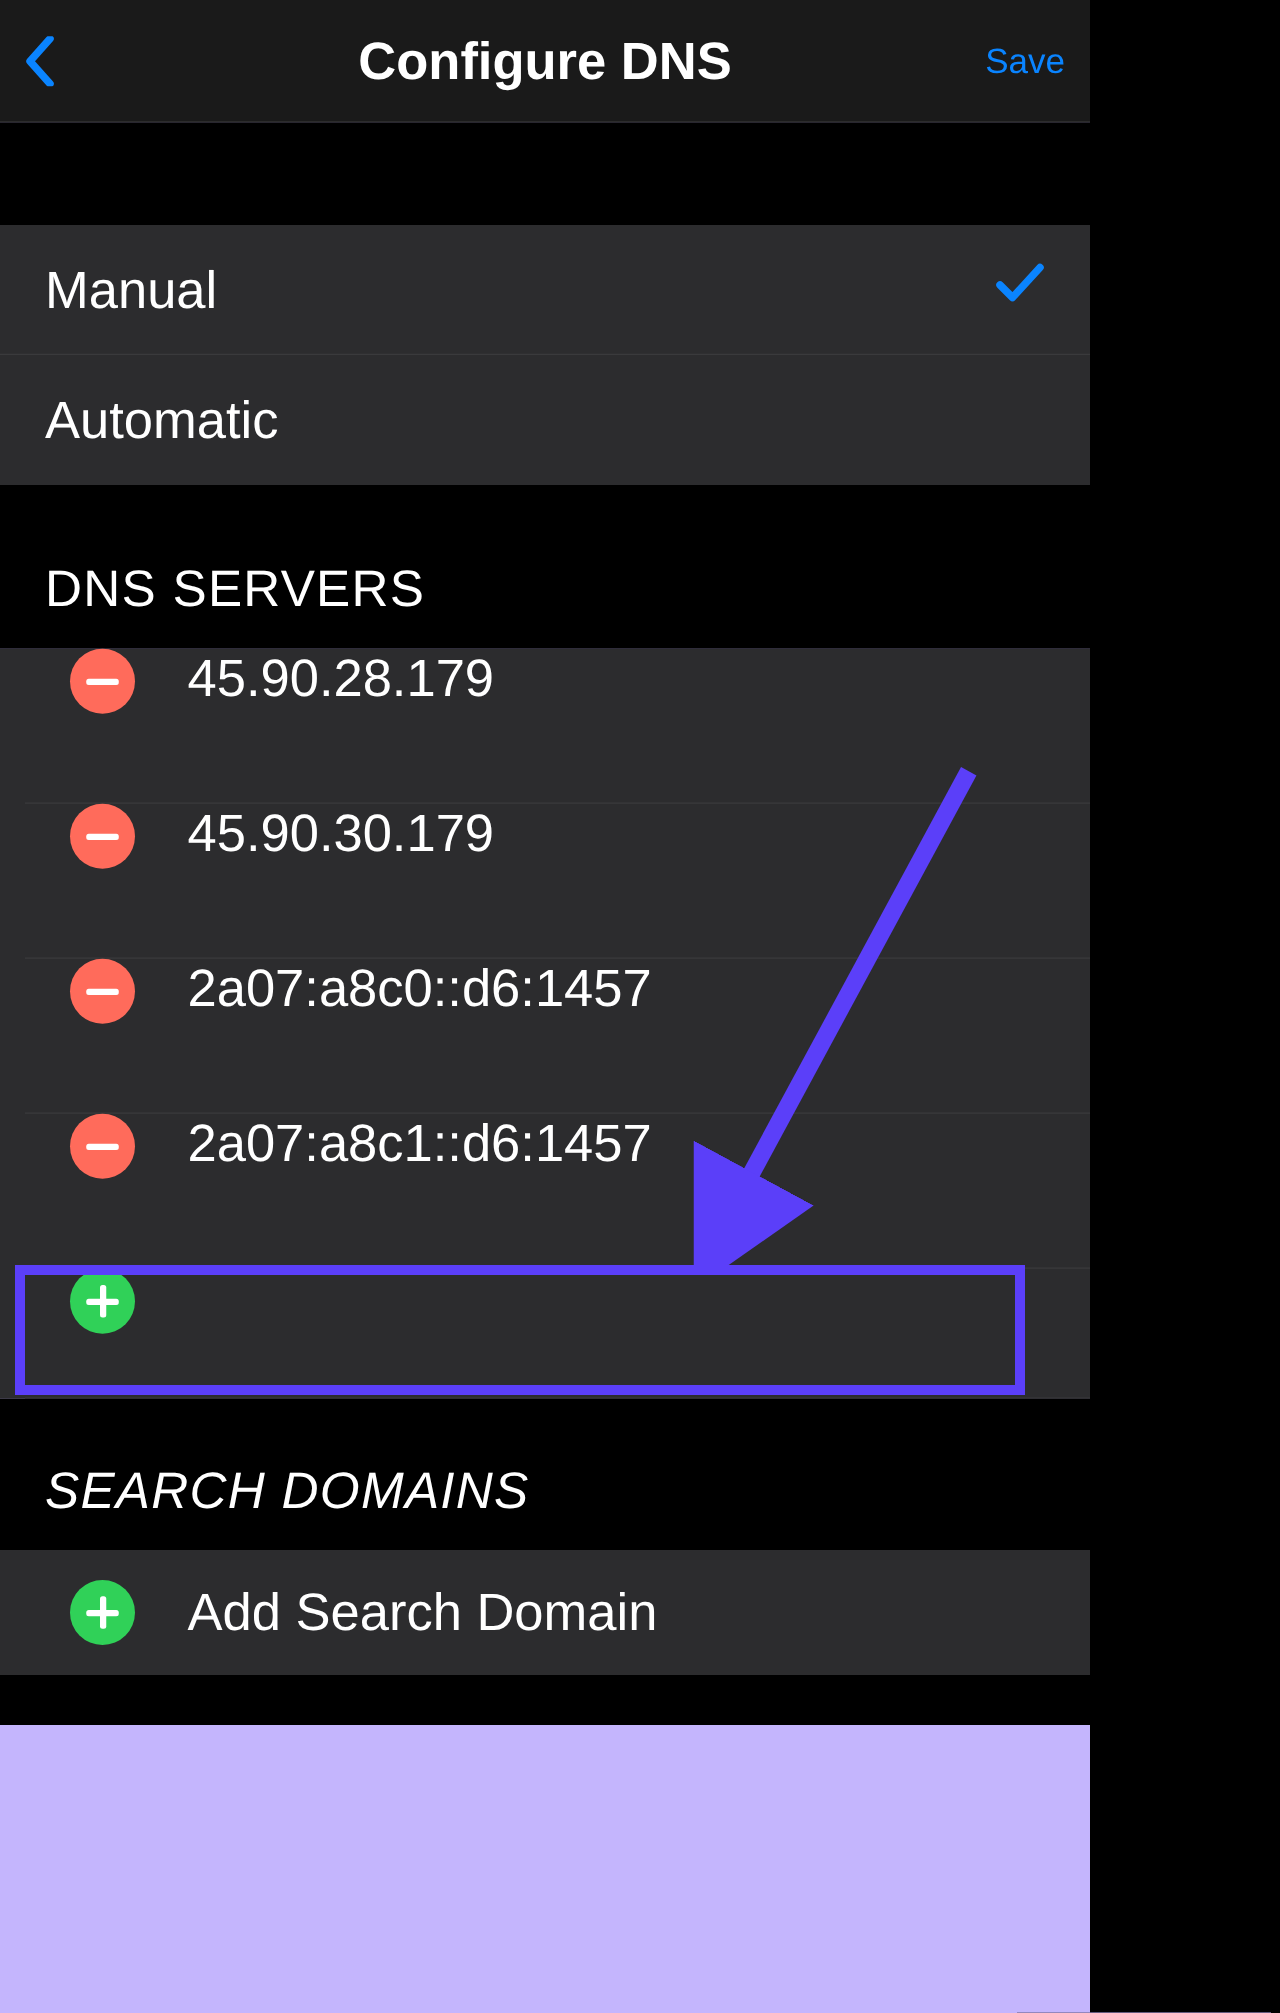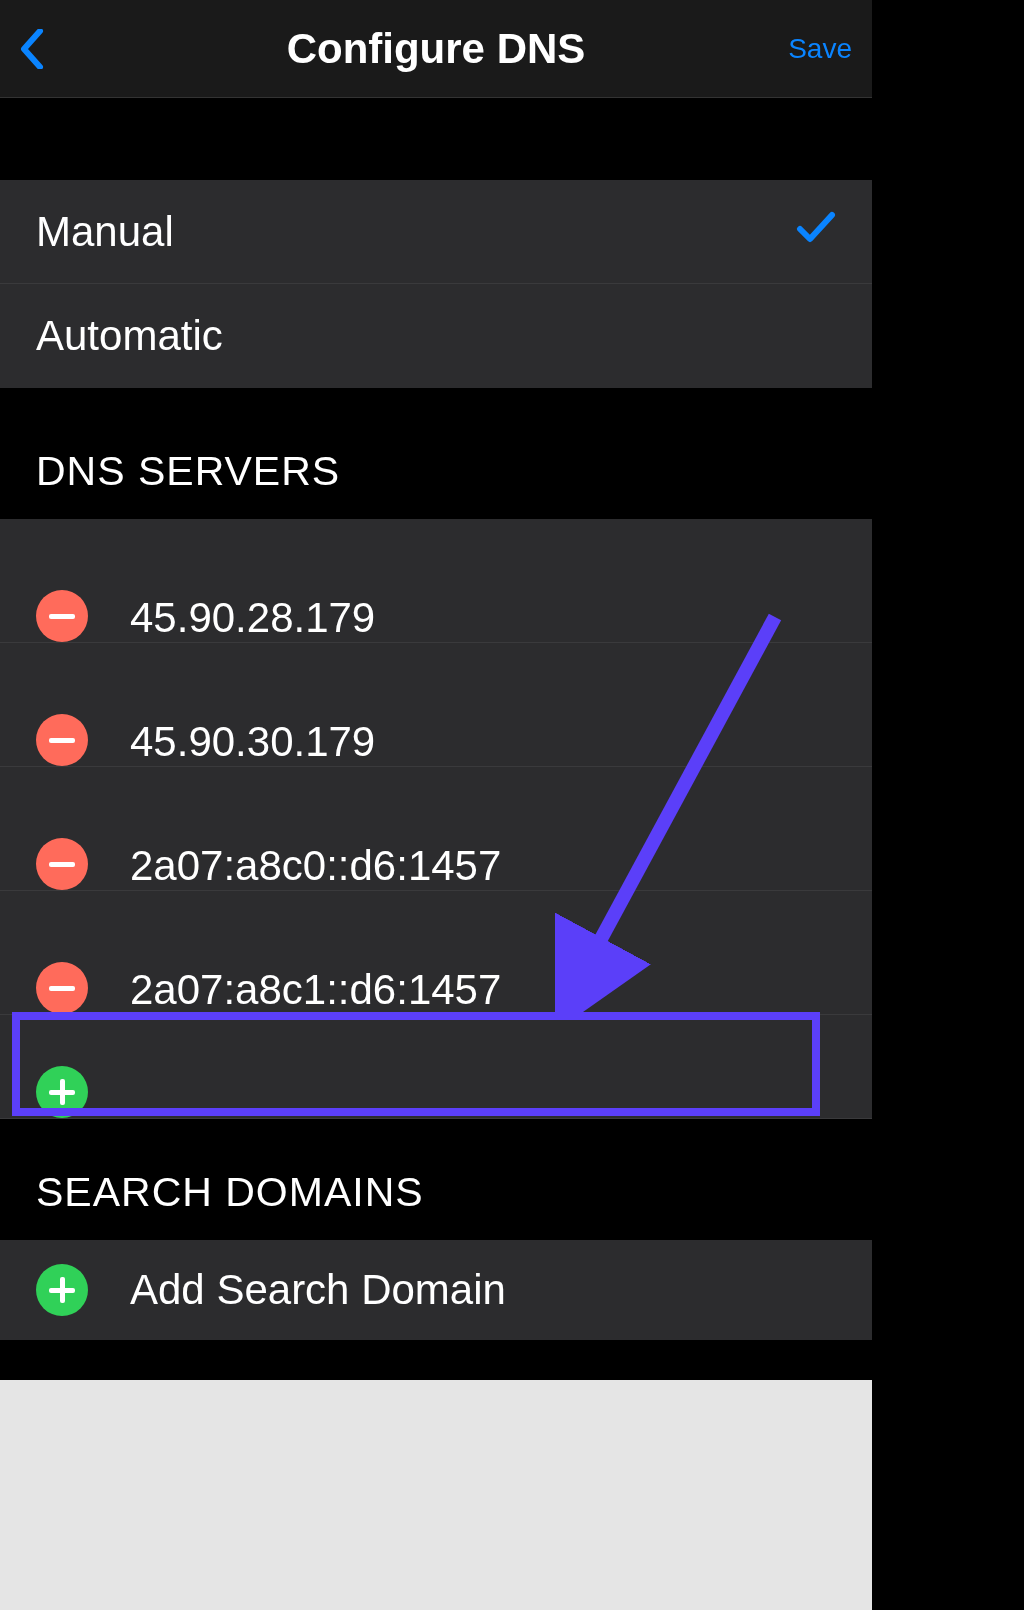--- a/index.html
+++ b/index.html
@@ -12,21 +12,21 @@
       height: 1610px;
       background: #000000;
       font-family: -apple-system, BlinkMacSystemFont, "Segoe UI", Helvetica, Arial, sans-serif;
       overflow: hidden;
       position: relative;
     }
     .screen {
       width: 872px;
       height: 100%;
       margin: 0;
-      background: #e5e5e5;
+      background: #c4b5fd;
       position: relative;
     }
     .nav-bar {
       height: 98px;
       background: #1a1a1a;
       display: flex;
       align-items: center;
       justify-content: space-between;
       padding: 0 20px;
       border-bottom: 1px solid #333;
@@ -91,23 +91,24 @@
       font-size: 41px;
       font-weight: 400;
       letter-spacing: 1px;
     }
     .server-list {
       background: #2c2c2e;
     }
     .server-row {
       height: 124px;
       display: flex;
-      align-items: flex-end;
+      align-items: flex-start;
       padding: 0 36px;
       border-bottom: 1px solid #3a3a3c;
+      margin-left: 20px;
     }
     .server-row-last {
       height: 104px;
     }
     .remove-circle {
       width: 52px;
       height: 52px;
       border-radius: 50%;
       background: #ff6b5b;
       display: flex;
@@ -171,29 +172,30 @@
     .arrow-svg {
       position: absolute;
       left: 555px;
       top: 612px;
       z-index: 11;
       pointer-events: none;
     }
     .search-section-header {
       background: #000000;
       padding: 50px 36px 24px 36px;
+      font-style: italic;
     }
     .domain-list {
       background: #2c2c2e;
     }
     .domain-row {
       height: 100px;
       display: flex;
       align-items: center;
-      padding: 0 36px;
+      padding: 0 56px;
     }
     .tail-black {
       height: 40px;
       background: #000000;
     }
   </style>
 </head>
 <body>
 
 <div class="screen">

